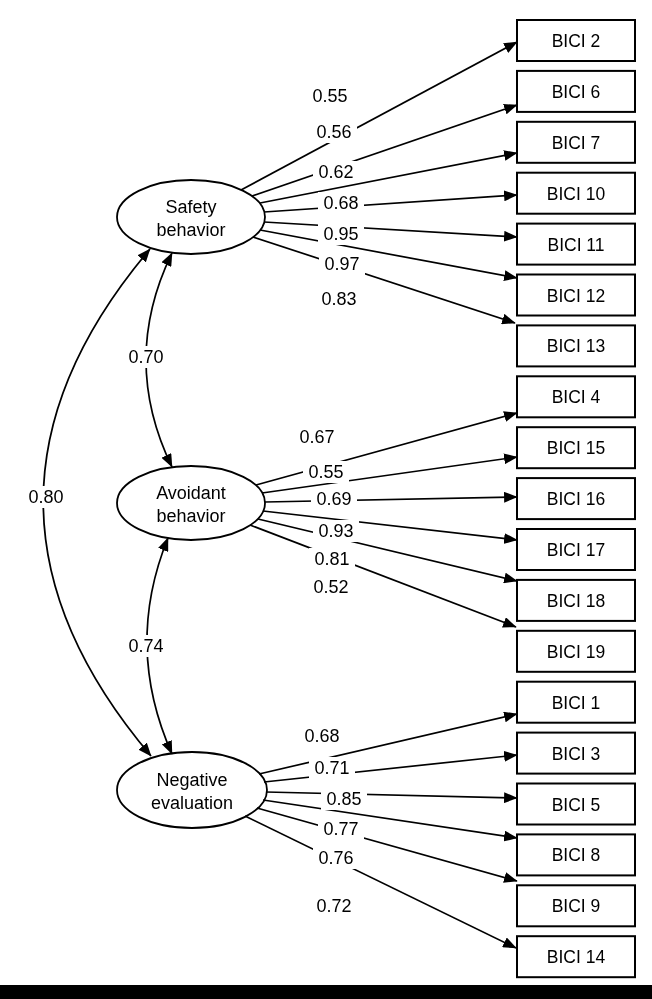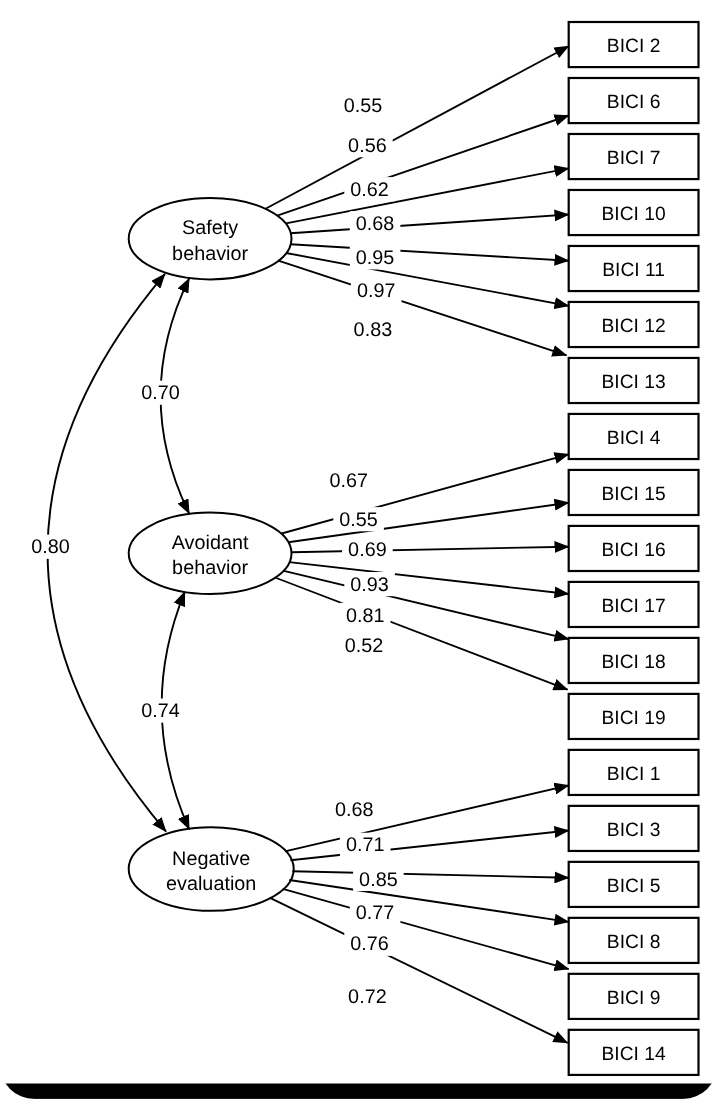--- a/index.html
+++ b/index.html
@@ -1,16 +1,16 @@
 <!DOCTYPE html>
 <html><head>
 <meta charset="utf-8">
 <style>
   html, body { margin: 0; padding: 0; background: #ffffff; }
-  .canvas { position: relative; width: 652px; height: 999px; background: #ffffff; overflow: hidden; border-radius: 31px; }
+  .canvas { position: relative; width: 652px; height: 999px; background: #ffffff; overflow: hidden; }
   svg { display: block; }
   text { font-family: "Liberation Sans", sans-serif; fill: #000000; }
   .box-label { font-size: 17.5px; }
   .ellipse-label { font-size: 18px; }
   .num-label { font-size: 18px; }
   .arrow-line { stroke: #000000; stroke-width: 1.7; fill: none; }
   .curve { stroke: #000000; stroke-width: 1.7; fill: none; }
   .box { fill: #ffffff; stroke: #000000; stroke-width: 2; }
   .factor-ellipse { fill: #ffffff; stroke: #000000; stroke-width: 1.8; }
   .labelbg { fill: #ffffff; }

